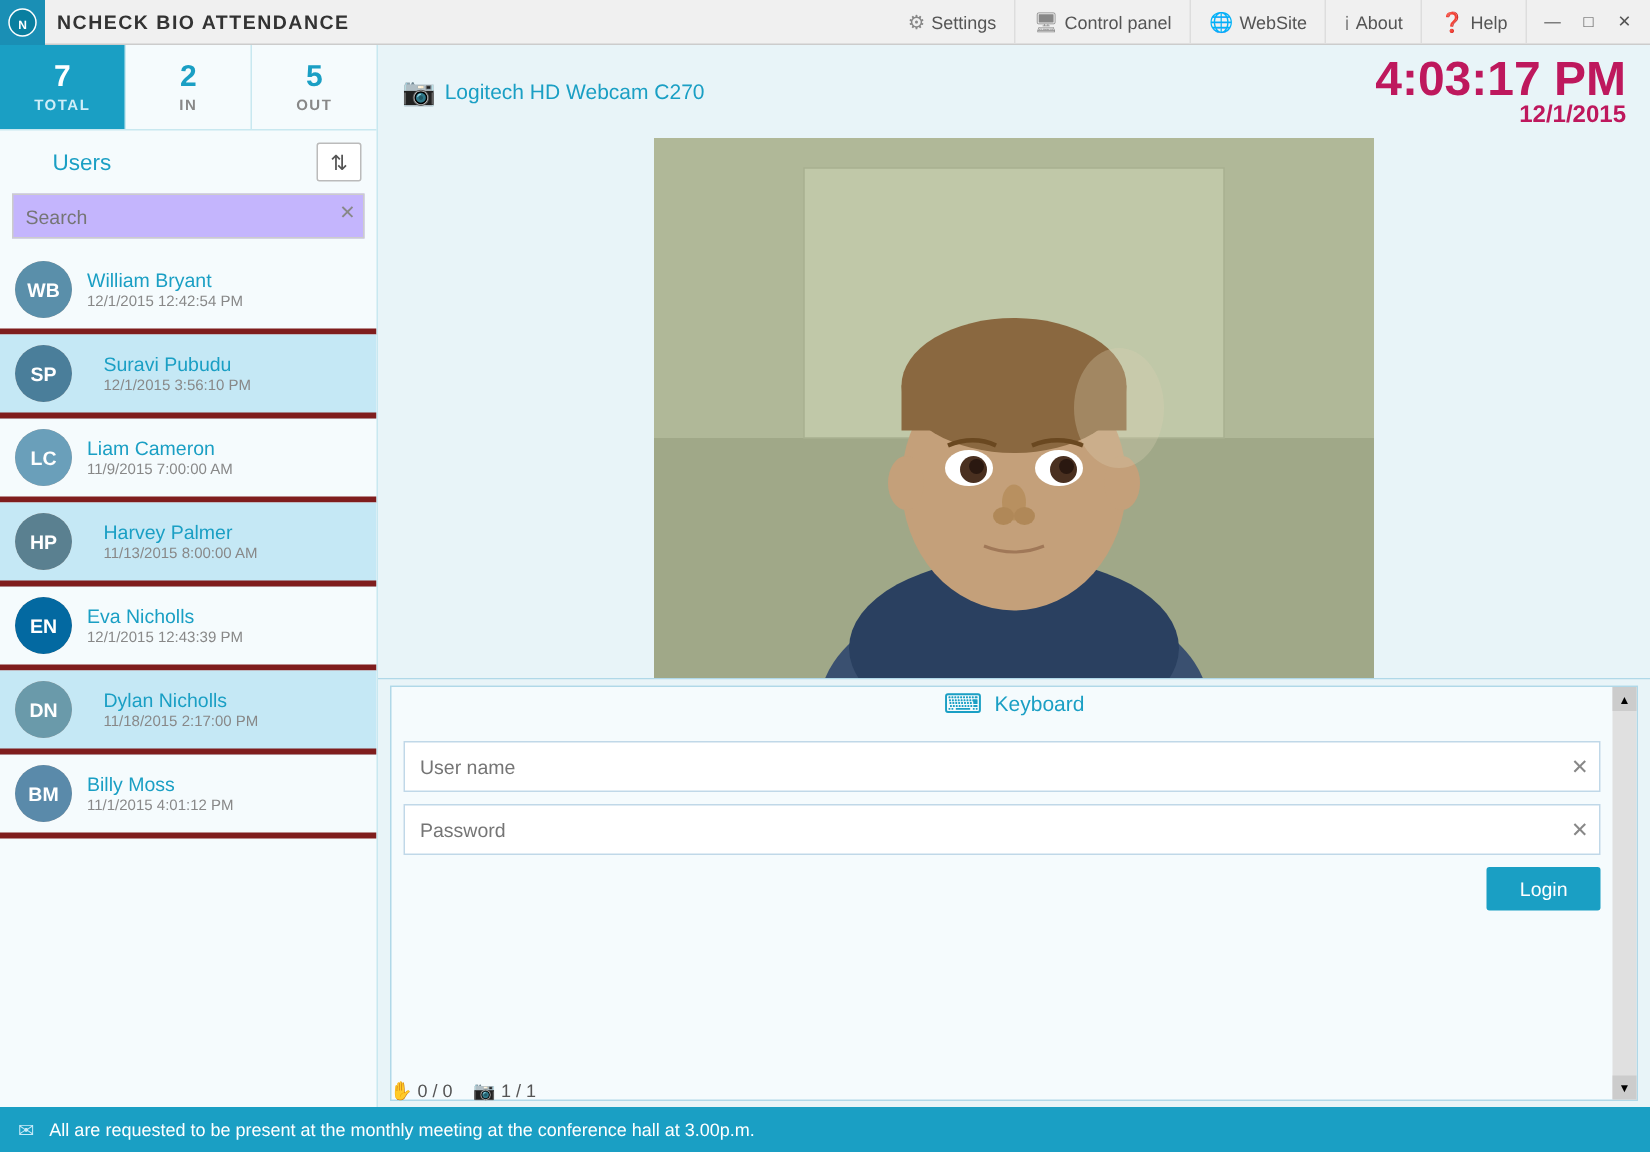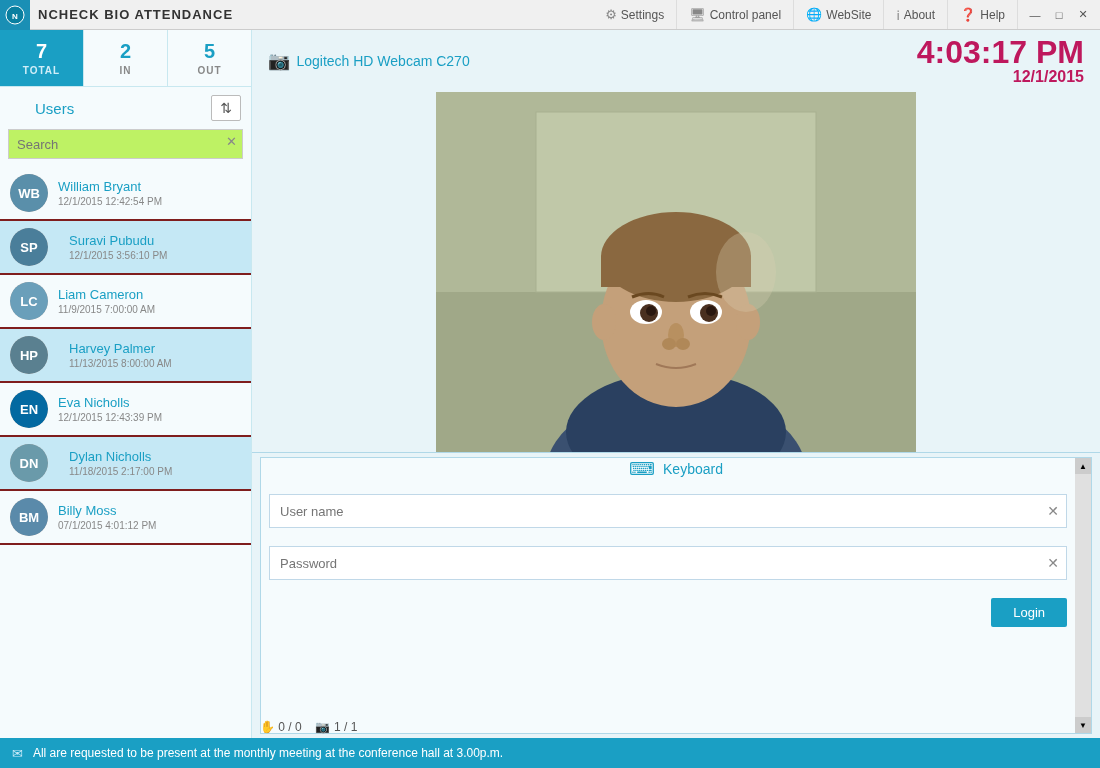--- a/index.html
+++ b/index.html
@@ -139,42 +139,42 @@
       position: relative;
     }
     .search-input {
       width: 100%;
       height: 30px;
       border: 1px solid #ccc;
       padding: 0 28px 0 8px;
       font-size: 13px;
       color: #555;
       outline: none;
-      background: #bef264;
+      background: #c4b5fd;
     }
     .search-clear {
       position: absolute;
       right: 14px;
       top: 5px;
       color: #888;
       cursor: pointer;
       font-size: 13px;
     }
 
     
     .user-list {
       flex: 1;
       overflow-y: auto;
     }
     .user-item {
       display: flex;
       align-items: center;
       padding: 7px 10px;
       cursor: pointer;
-      border-bottom: 2px solid #7f1d1d;
+      border-bottom: 4px solid #7f1d1d;
       gap: 10px;
     }
     .user-item.selected { background: #c5e8f5; gap: 21px; }
     .user-avatar {
       width: 38px; height: 38px;
       border-radius: 50%;
       background: #aaa;
       flex-shrink: 0;
       overflow: hidden;
       display: flex; align-items: center; justify-content: center;
@@ -233,21 +233,21 @@
       display: flex;
       align-items: center;
       justify-content: center;
       gap: 8px;
       color: #1a9fc4;
       font-size: 14px;
       margin-bottom: 6px;
     }
     .keyboard-icon { font-size: 18px; color: #1a9fc4; }
     .form-row {
-      margin-bottom: 18px;
+      margin-bottom: 8px;
       position: relative;
       display: flex;
       align-items: center;
     }
     .form-input {
       width: 100%;
       height: 34px;
       border: 1px solid #c0d8e8;
       padding: 0 30px 0 10px;
       font-size: 13px;
@@ -419,21 +419,21 @@
             <div class="user-name">Dylan Nicholls</div>
             <div class="user-time">11/18/2015 2:17:00 PM</div>
           </div>
         </div>
         <div class="user-item">
           <div class="user-avatar">
             <div style="width:38px;height:38px;border-radius:50%;background:#5a8aaa;display:flex;align-items:center;justify-content:center;font-size:13px;font-weight:bold;color:white;">BM</div>
           </div>
           <div class="user-info">
             <div class="user-name">Billy Moss</div>
-            <div class="user-time">07/1/2015 4:01:12 PM</div>
+            <div class="user-time">11/1/2015 4:01:12 PM</div>
           </div>
         </div>
       </div>
   </div>
 
   <div class="content-right">
 
     <div class="camera-section">
       <div class="camera-header">
         <div class="camera-label">

